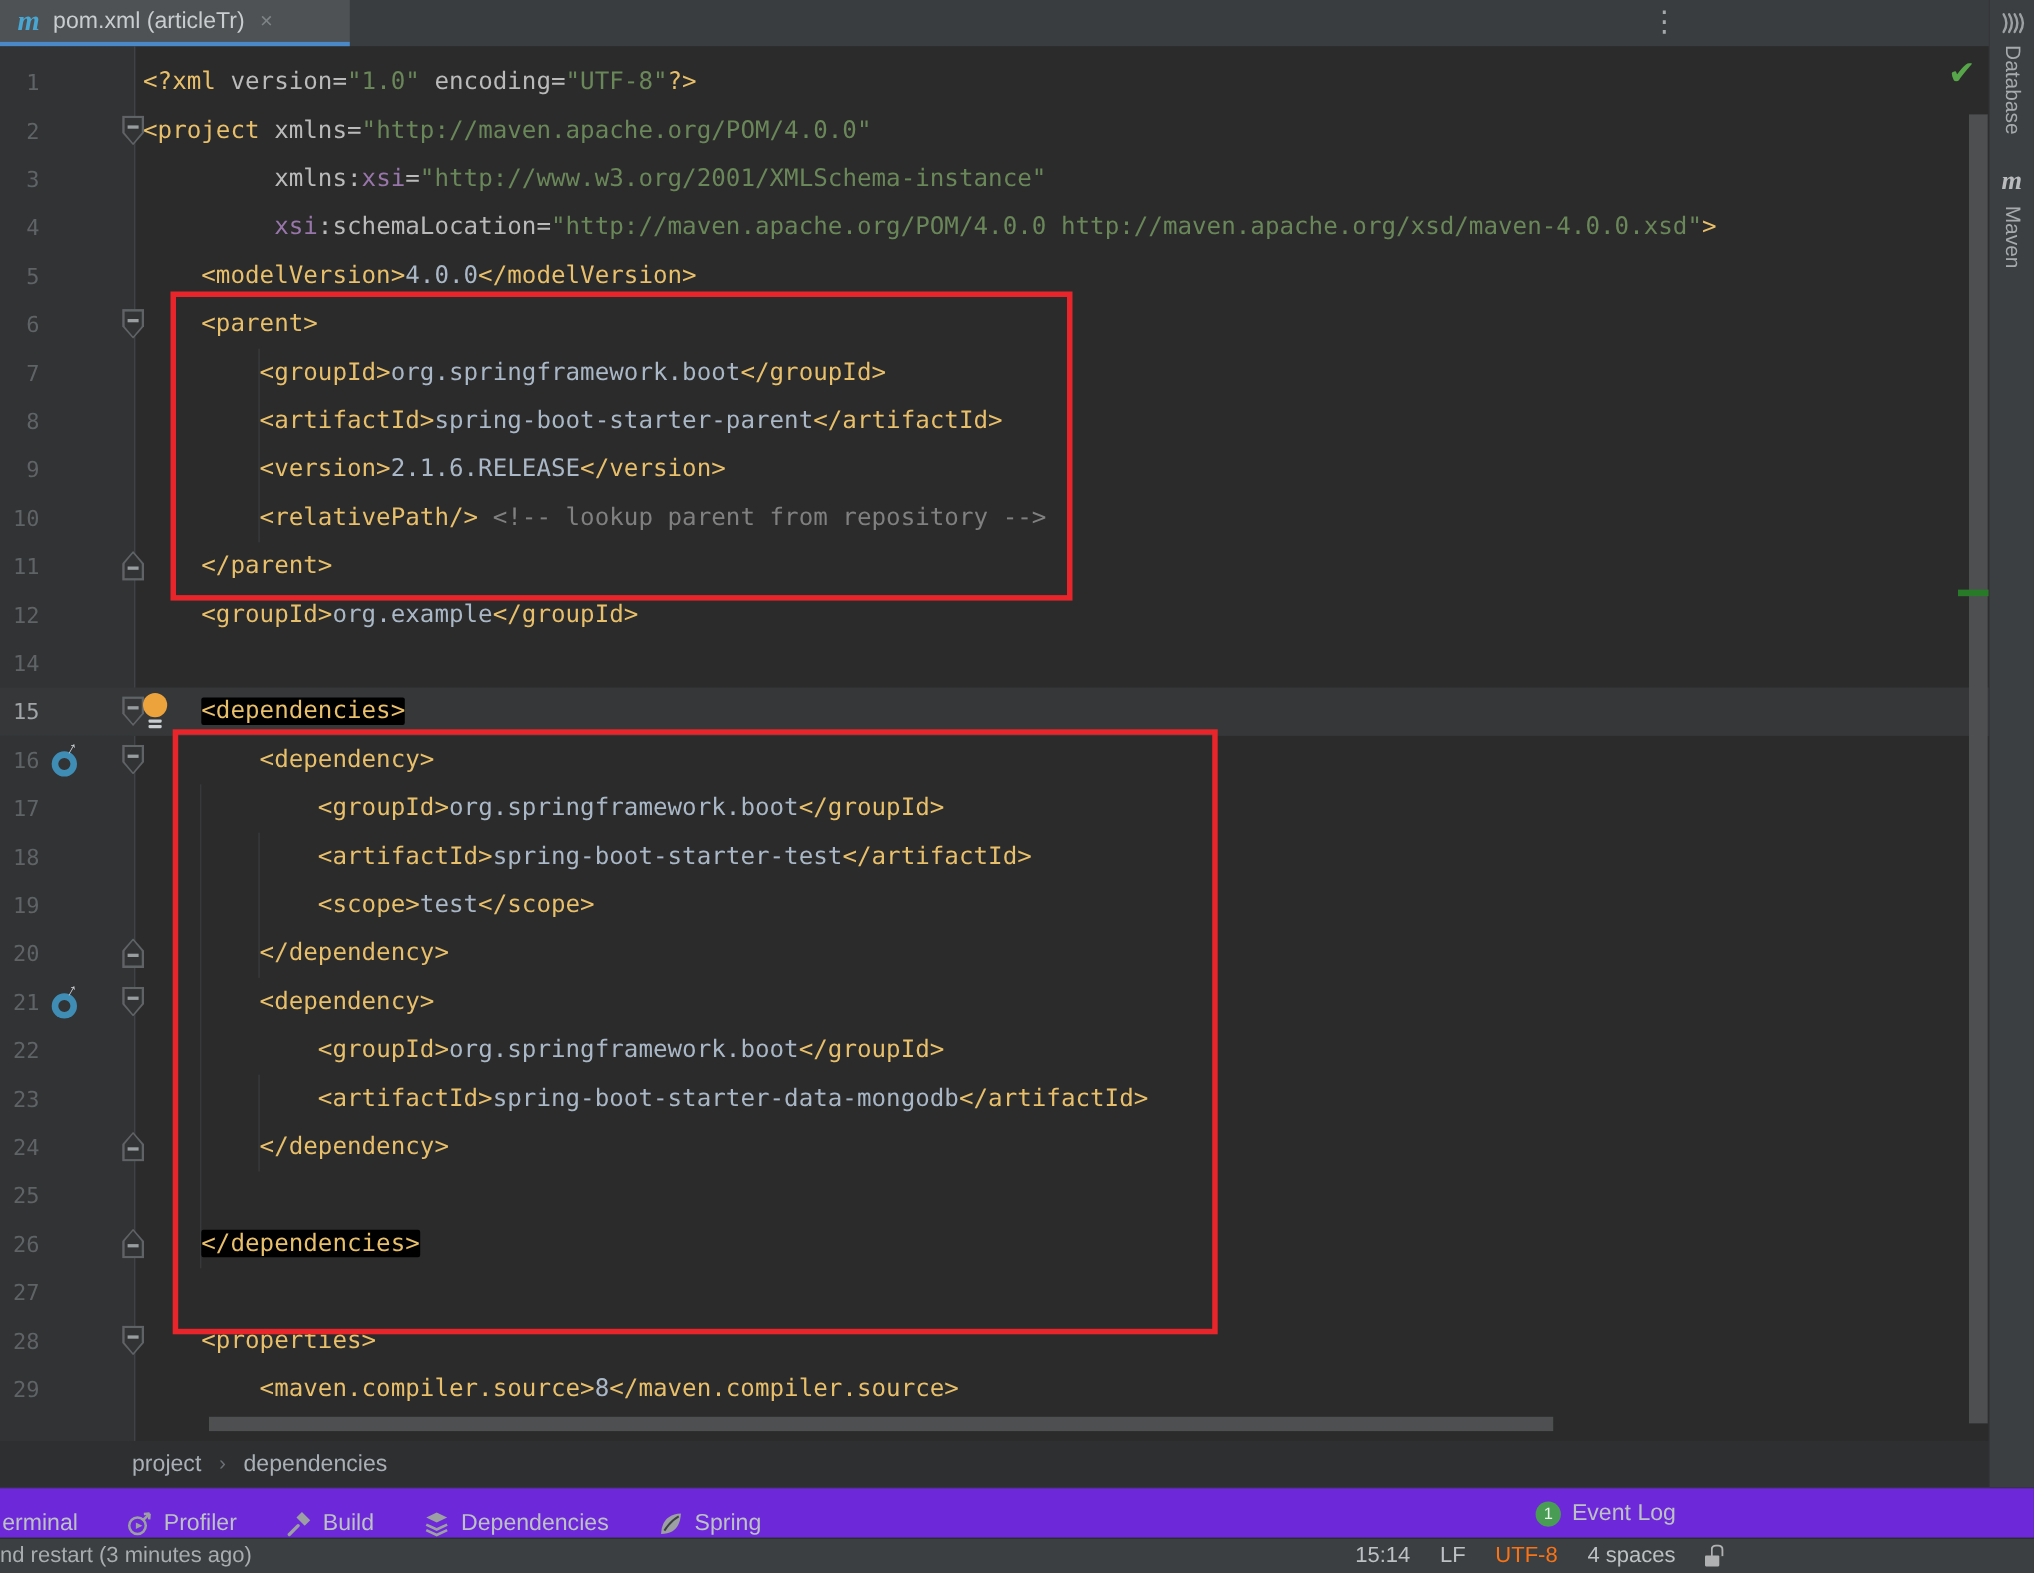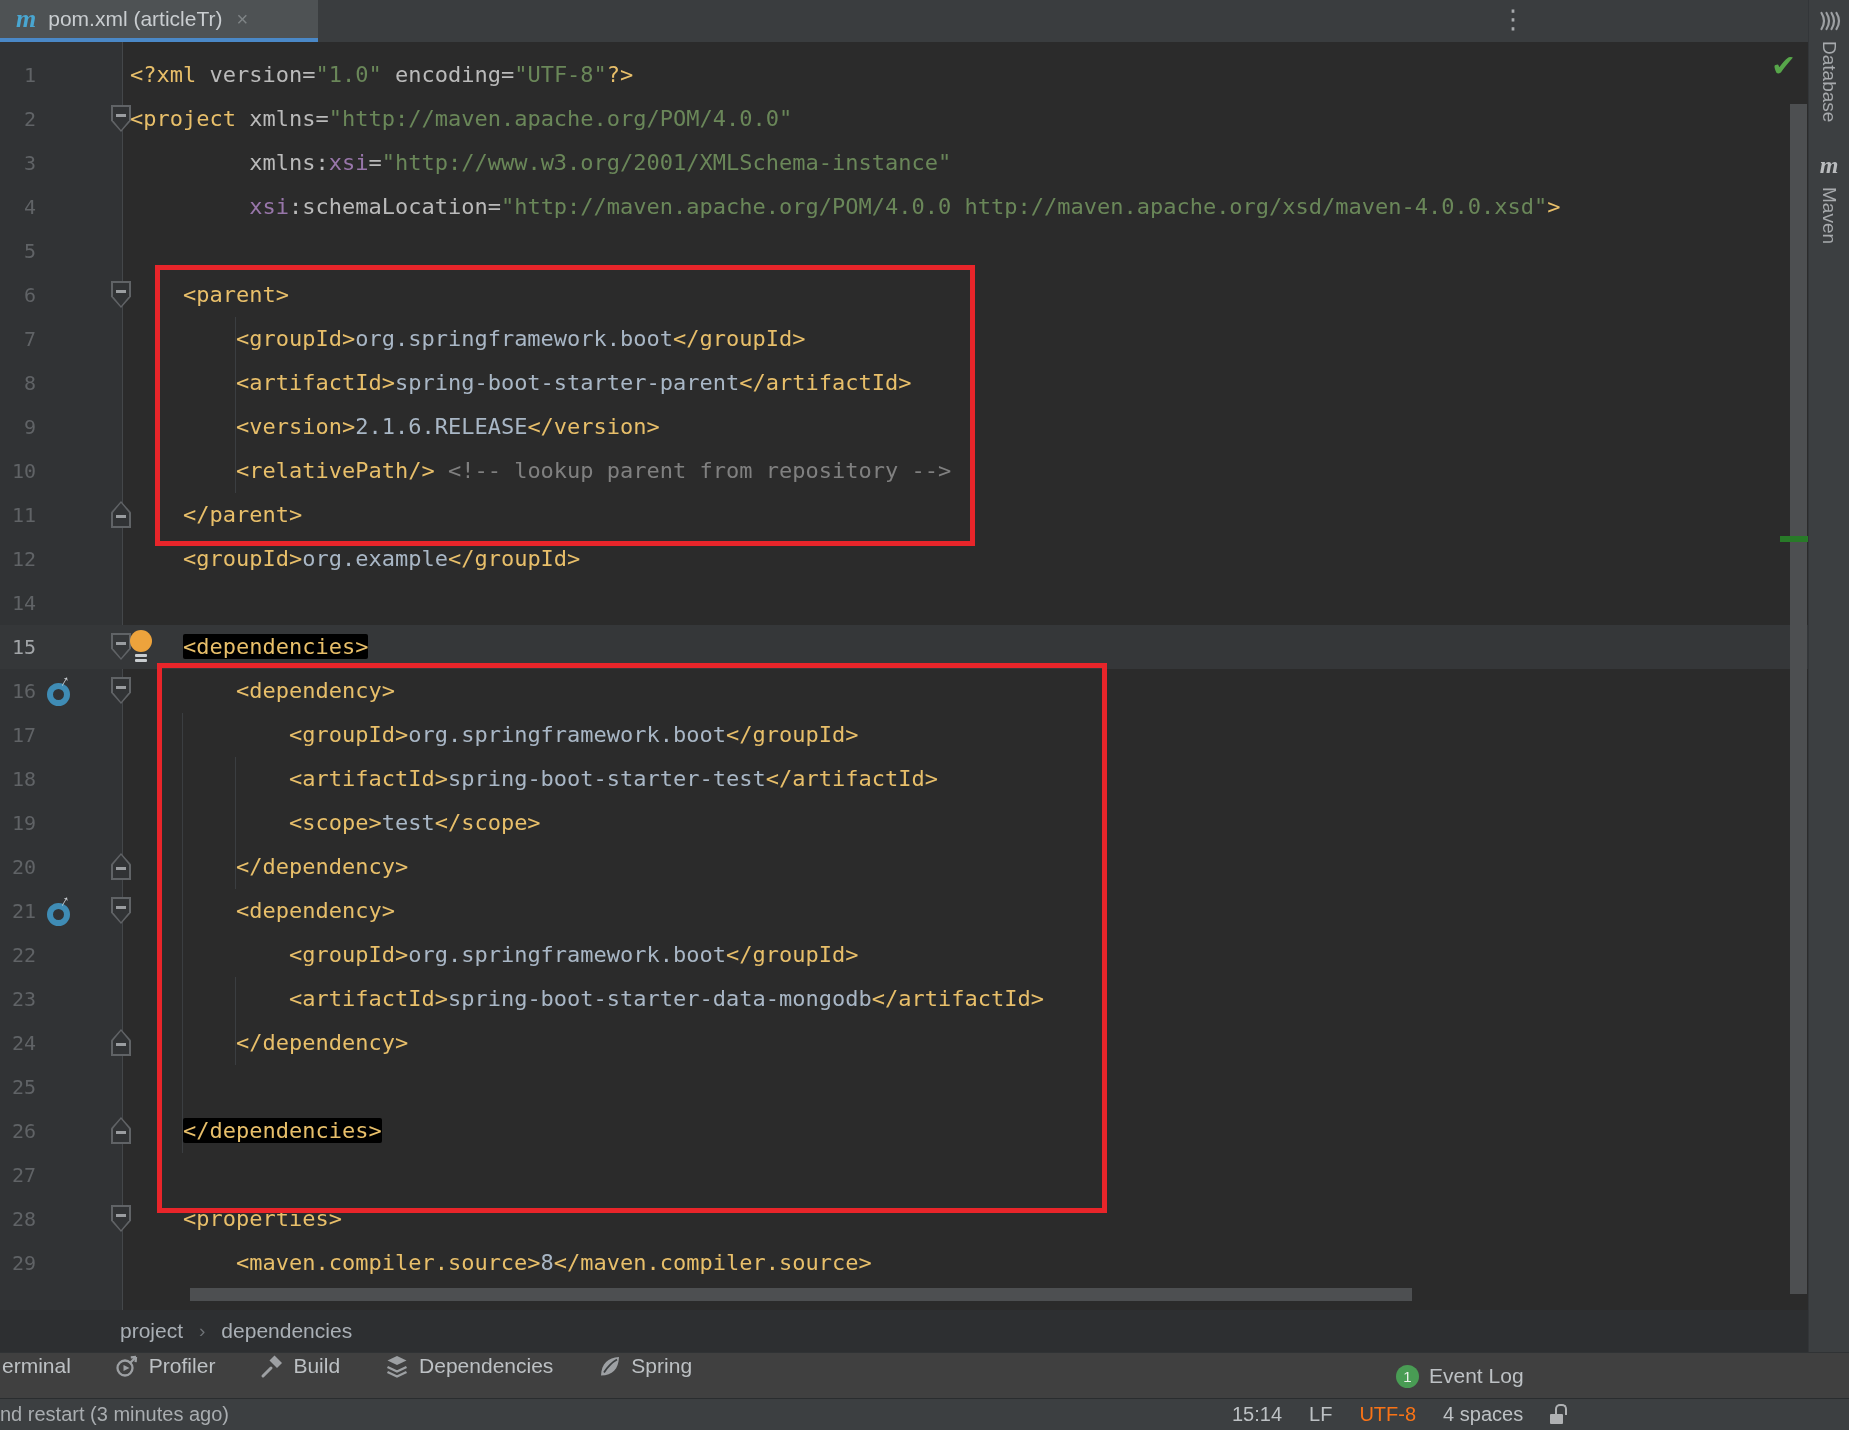--- a/index.html
+++ b/index.html
@@ -64,21 +64,21 @@
   .vscroll{position:absolute;left:1790px;top:62px;width:17px;height:1190px;background:#4D4F51;z-index:6}
   .mark-green{position:absolute;left:1780px;top:494px;width:28px;height:6px;background:#287A28;z-index:7}
   .hscroll{position:absolute;left:190px;top:1246px;width:1222px;height:13px;background:#4D4F51;z-index:6}
 
   
   .breadcrumbs{position:absolute;left:0;top:1310px;width:1808px;height:42px;background:#2D2F31;display:flex;align-items:center;font-size:21px;color:#A9AFB5;z-index:4}
   .bc-first{margin-left:120px}
   .bc-sep{margin:0 16px;color:#6E7276;font-size:19px}
 
   
-  .toolbar{position:absolute;left:0;top:1352px;width:1849px;height:46px;background:#404040;border-top:1px solid #303335;display:flex;align-items:flex-start;z-index:9;box-sizing:border-box}
+  .toolbar{position:absolute;left:0;top:1352px;width:1849px;height:46px;background:#6d28d9;border-top:1px solid #303335;display:flex;align-items:flex-end;z-index:9;box-sizing:border-box}
   .tb-item{display:flex;align-items:center;gap:9px;margin-right:44px;color:#BDC1C4;font-size:21px;cursor:pointer}
   .tb-item:first-child{margin-left:2px}
   .eventlog{position:absolute;left:1396px;top:0;height:46px;display:flex;align-items:center;gap:10px;color:#BDC1C4;font-size:21px;cursor:pointer}
   .badge{width:23px;height:23px;border-radius:50%;background:#499C54;color:#EAF0EA;font-size:15px;display:flex;align-items:center;justify-content:center}
 
   
   .statusbar{position:absolute;left:0;top:1398px;width:1849px;height:32px;background:#3C3F41;border-top:1px solid #2A2D2F;z-index:9;font-size:20px;color:#A9ADB0;box-sizing:border-box}
   .st-left{position:absolute;left:0;top:0;line-height:30px}
   .st-right{position:absolute;left:1232px;top:0;height:30px;display:flex;align-items:center;gap:27px;color:#BDC1C4}
   .dim{color:#f97316}
@@ -125,20 +125,21 @@
         <div class="row">
           <span class="num">3</span>
           <pre class="code"><span class="tok-attr">         xmlns:</span><span class="tok-ns">xsi</span><span class="tok-attr">=</span><span class="tok-str">"http://www.w3.org/2001/XMLSchema-instance"</span></pre>
         </div>
         <div class="row">
           <span class="num">4</span>
           <pre class="code"><span class="tok-attr">         </span><span class="tok-ns">xsi</span><span class="tok-attr">:schemaLocation=</span><span class="tok-str">"http://maven.apache.org/POM/4.0.0 http://maven.apache.org/xsd/maven-4.0.0.xsd"</span><span class="tok-tag">&gt;</span></pre>
         </div>
         <div class="row">
           <span class="num">5</span>
+          <pre class="code"><span class="tok-p">    </span><span class="tok-tag">&lt;modelVersion&gt;</span><span class="tok-txt">4.0.0</span><span class="tok-tag">&lt;/modelVersion&gt;</span></pre>
         </div>
         <div class="row">
           <span class="num">6</span>
           <span class="fold fs">
             <span class="fo"></span>
             <span class="fi"></span>
             <span class="fm"></span>
           </span>
           <pre class="code"><span class="tok-p">    </span><span class="tok-tag">&lt;parent&gt;</span></pre>
         </div>

